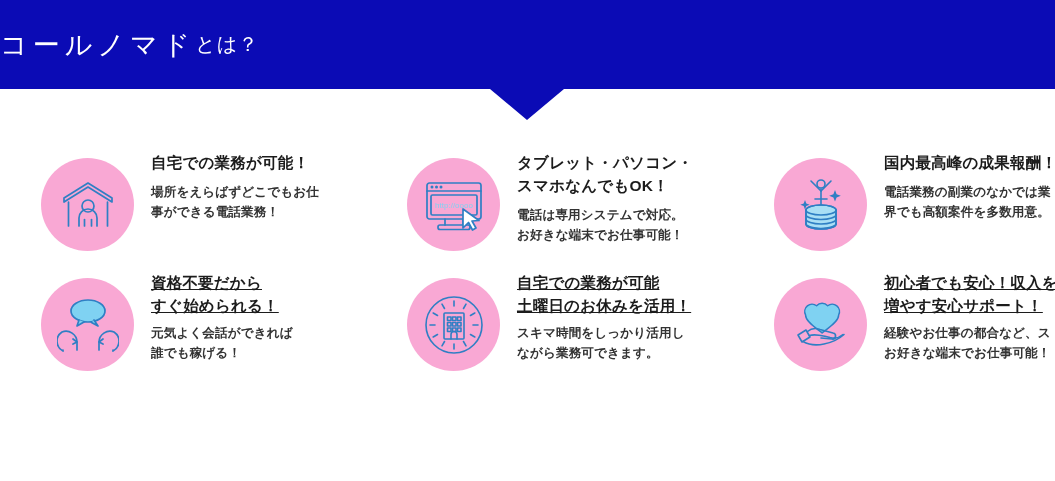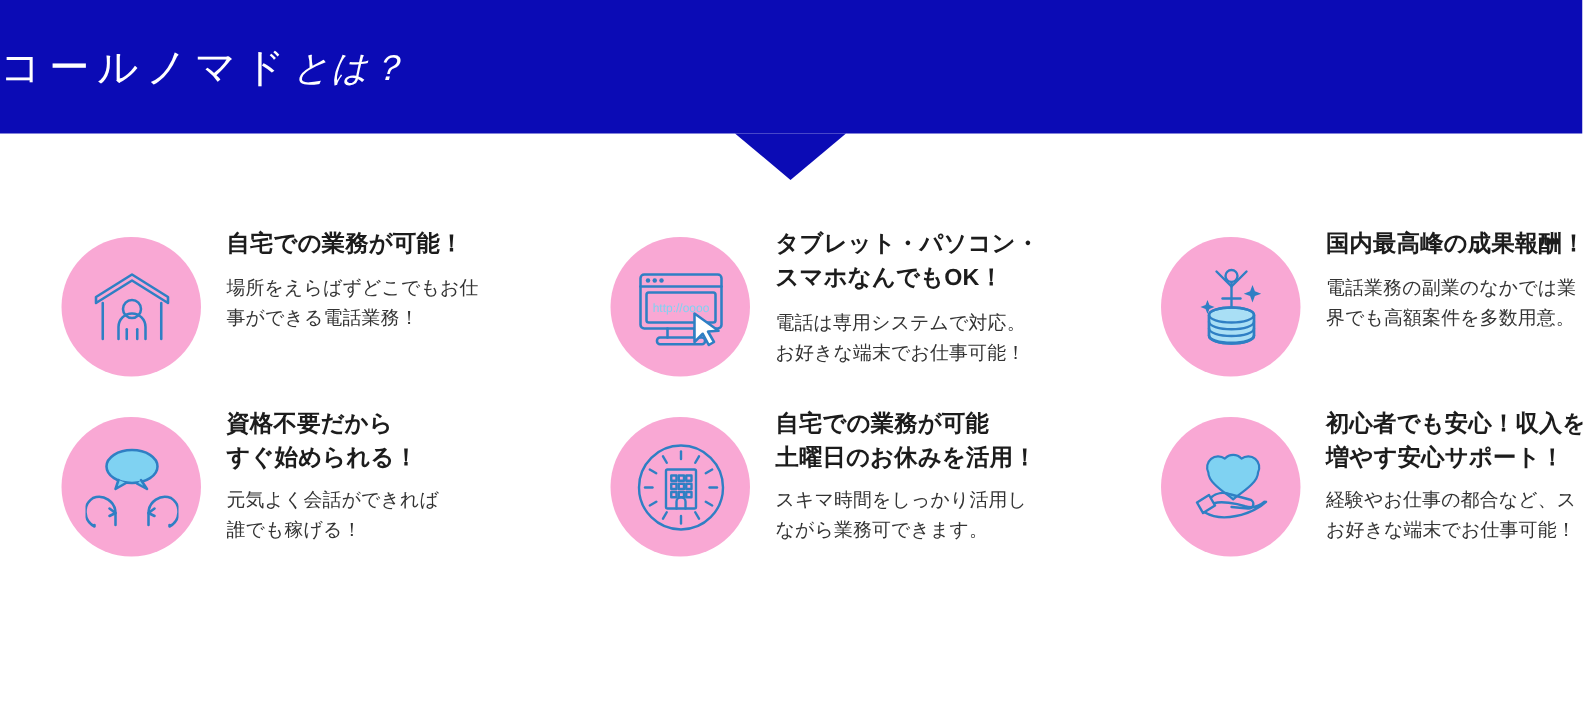--- a/index.html
+++ b/index.html
@@ -36,24 +36,23 @@
     justify-content: flex-start;
     color: #ffffff;
     white-space: pre;
   }
   .banner-title .kana {
     font-size: 27px;
     letter-spacing: 5px;
     font-weight: 400;
   }
   .banner-title .tail {
-    font-size: 24px;
+    font-size: 20px;
     letter-spacing: 1px;
     font-weight: 400;
-    font-style: italic;
   }
   .banner-notch {
     position: absolute;
     left: 490px;
     top: 89px;
     width: 0;
     height: 0;
     border-left: 37px solid transparent;
     border-right: 37px solid transparent;
     border-top: 31px solid #0b0bb5;
@@ -109,22 +108,23 @@
     margin: 0 0 7px 0;
     white-space: pre-line;
   }
   .card-body {
     font-size: 12.6px;
     color: #333333;
     line-height: 1.62;
     letter-spacing: 0.1px;
     margin: 0;
     white-space: pre-line;
-  }
-  .row2 .card-title { margin-bottom: 5px; }
+    font-weight: bold;
+  }
+  .row2 .card-title { margin-bottom: 5px; text-decoration: underline; }
 </style>
 </head>
 <body>
 
 <div class="banner">
   <div class="banner-title">
     <span class="kana">コールノマド</span><span class="tail">とは？</span>
   </div>
 </div>
 <div class="banner-notch"></div>

